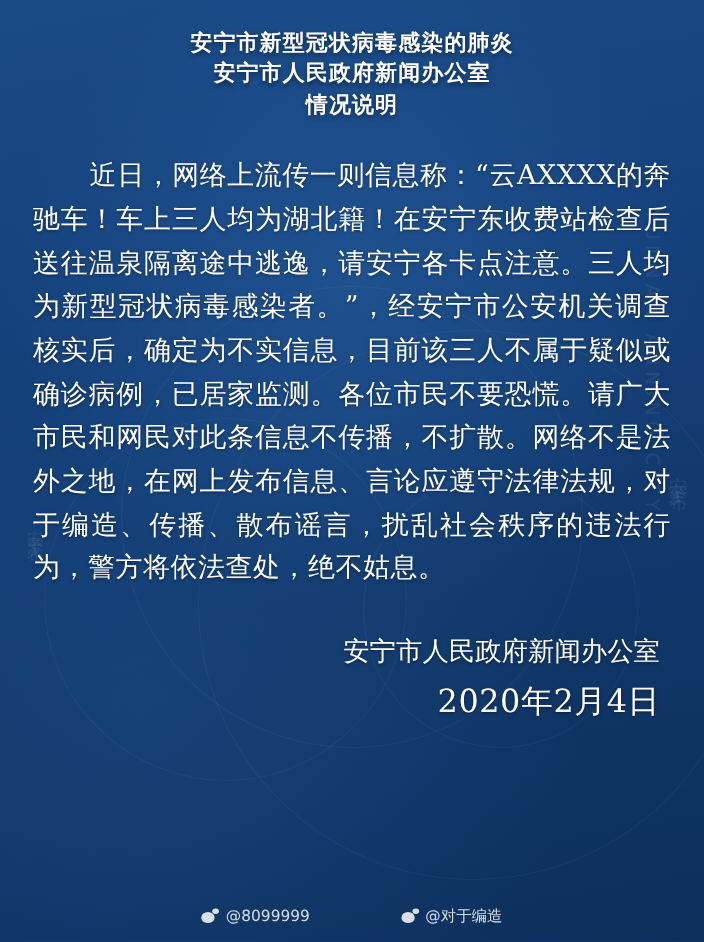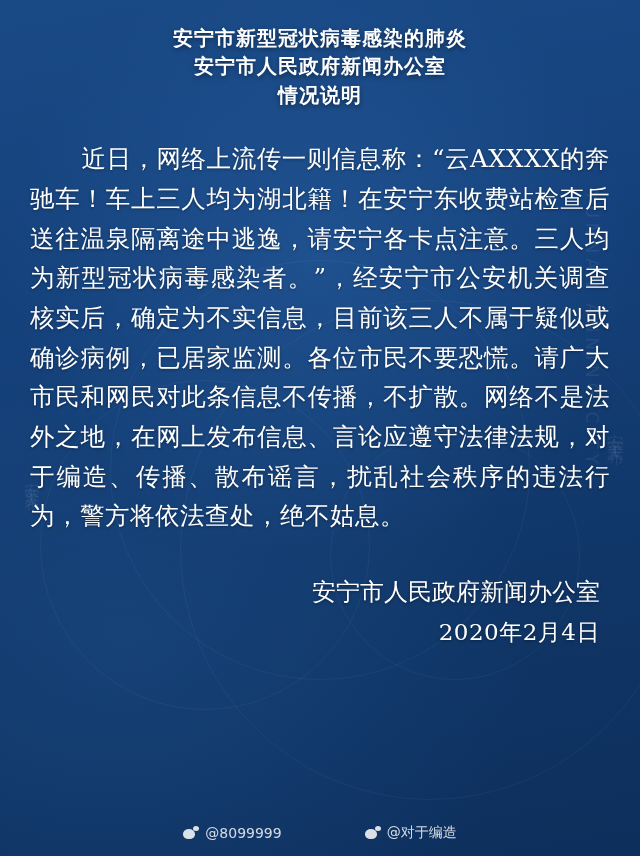--- a/index.html
+++ b/index.html
@@ -79,21 +79,21 @@
   .signature {
     position: relative;
     margin: 36px 40px 0 0;
     text-align: right;
     color: #ffffff;
     font-size: 24px;
     line-height: 1.7;
     text-shadow: 0 1px 3px rgba(0,0,0,0.4);
   }
   .signature .date {
-    font-size: 23px;
+    font-size: 29px;
     letter-spacing: 0.5px;
     padding-left: 24px;
   }
 
   .footer {
     position: absolute;
     left: 0;
     right: 0;
     bottom: 6px;
     height: 34px;

